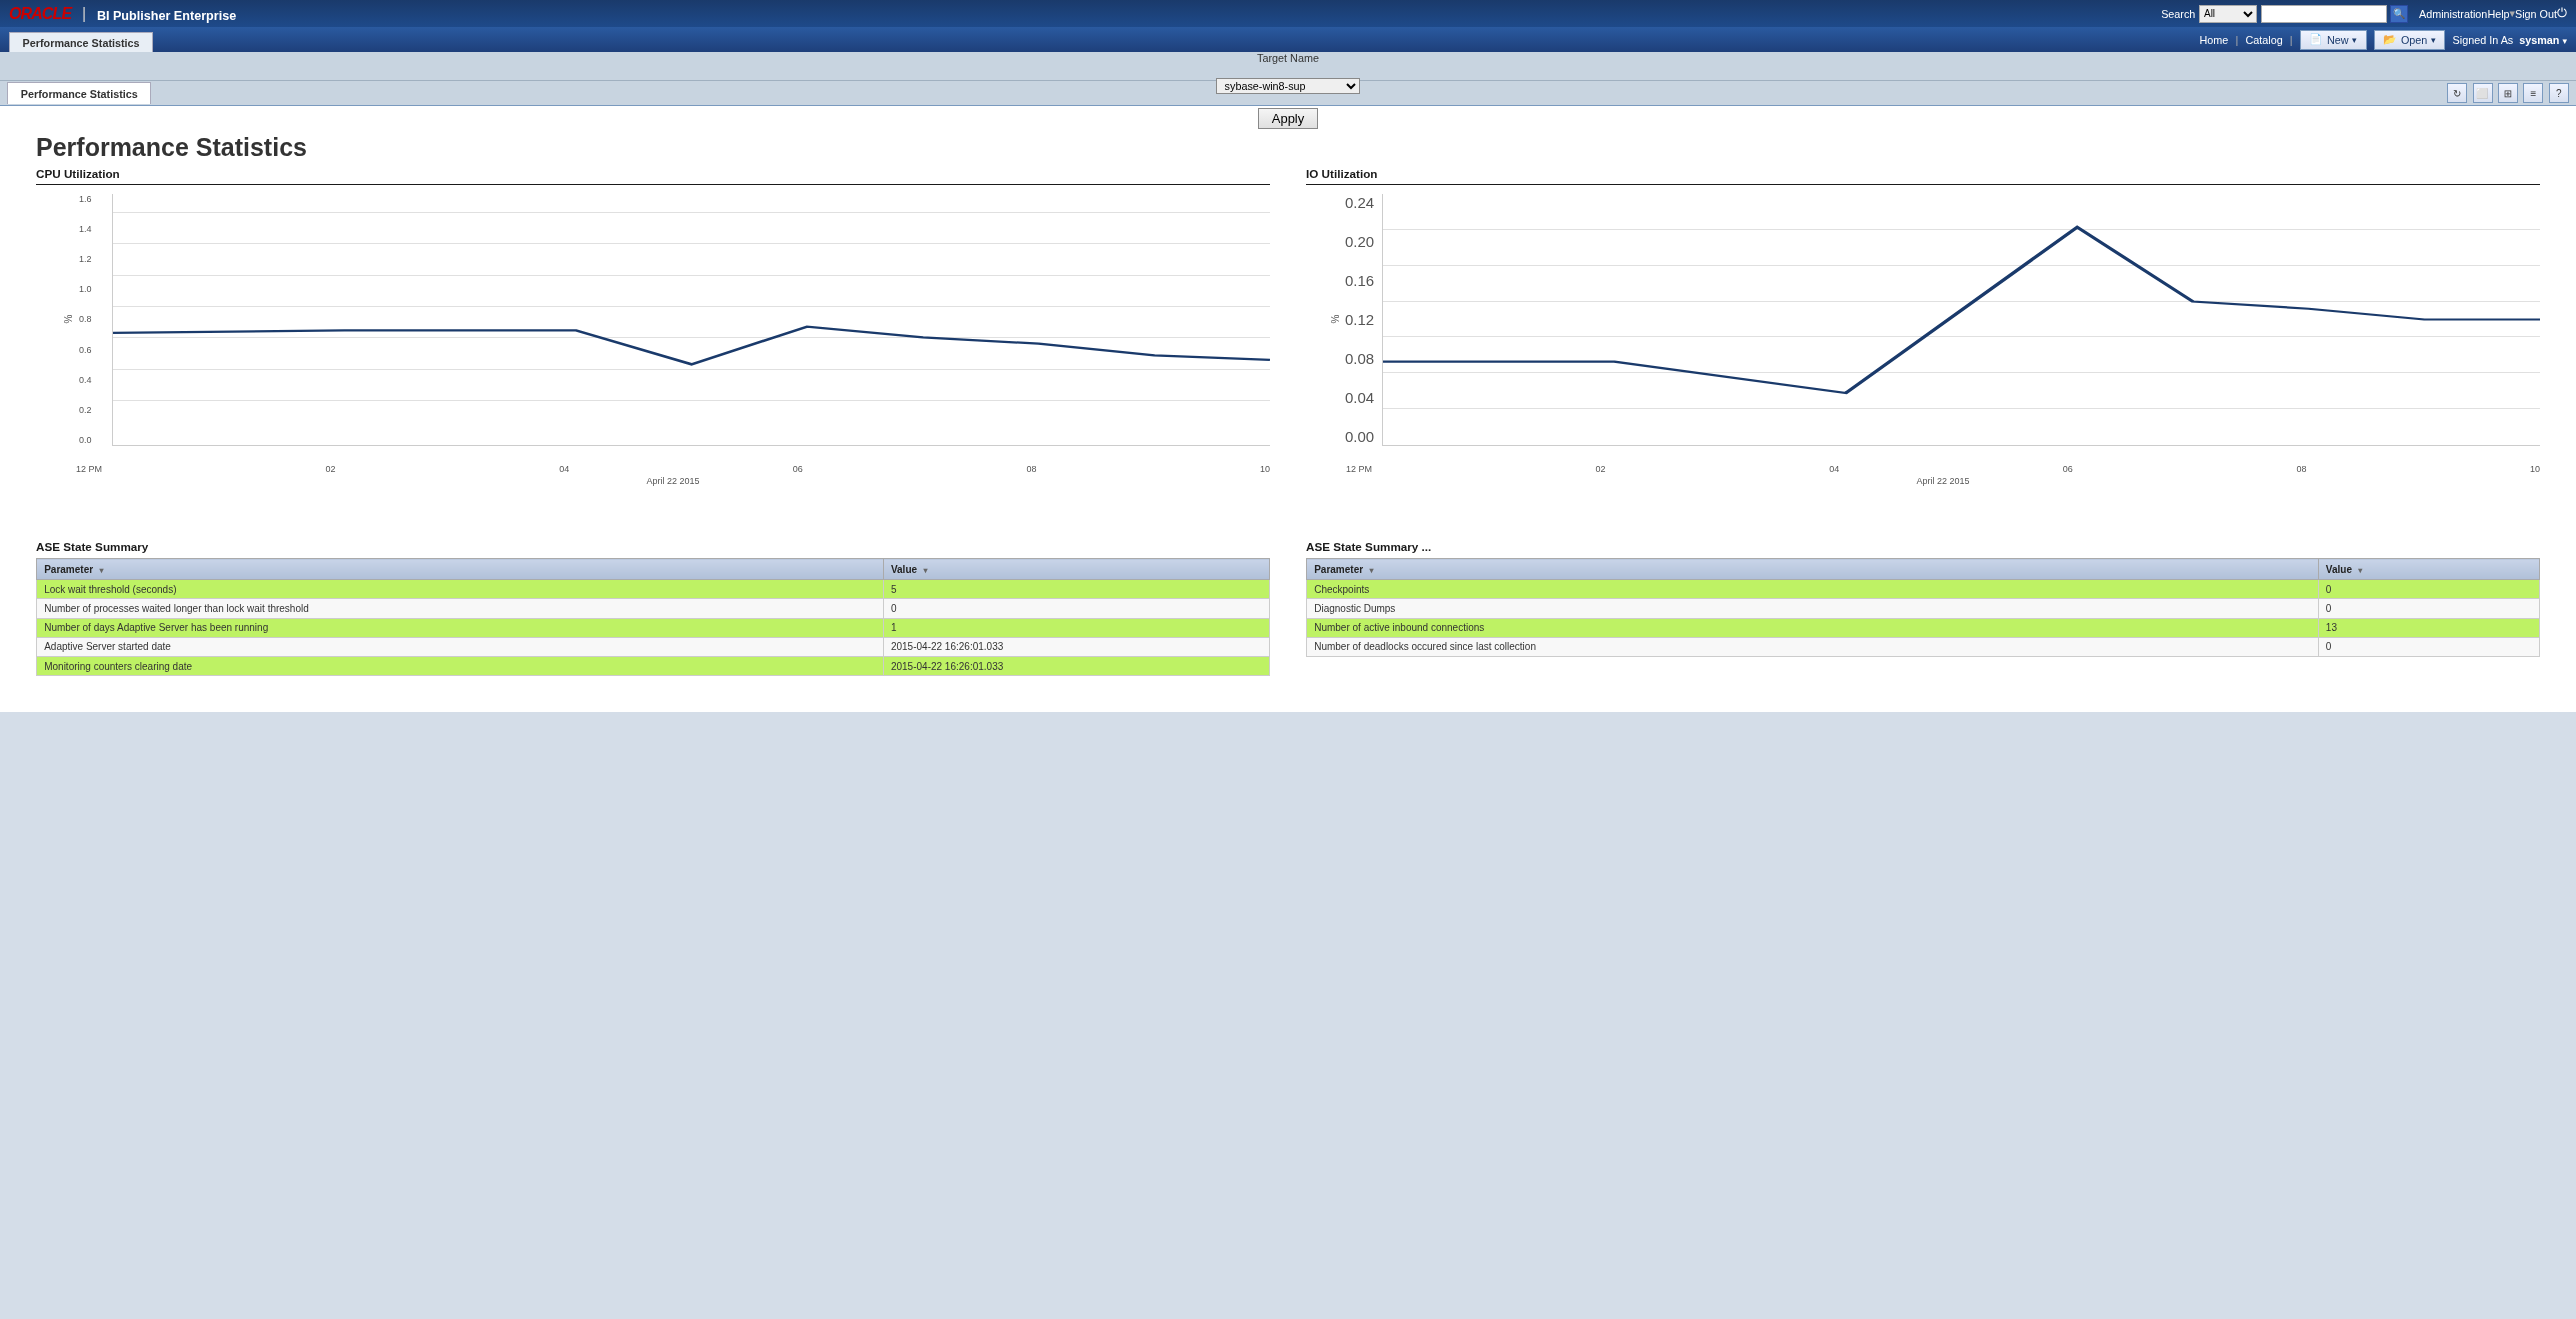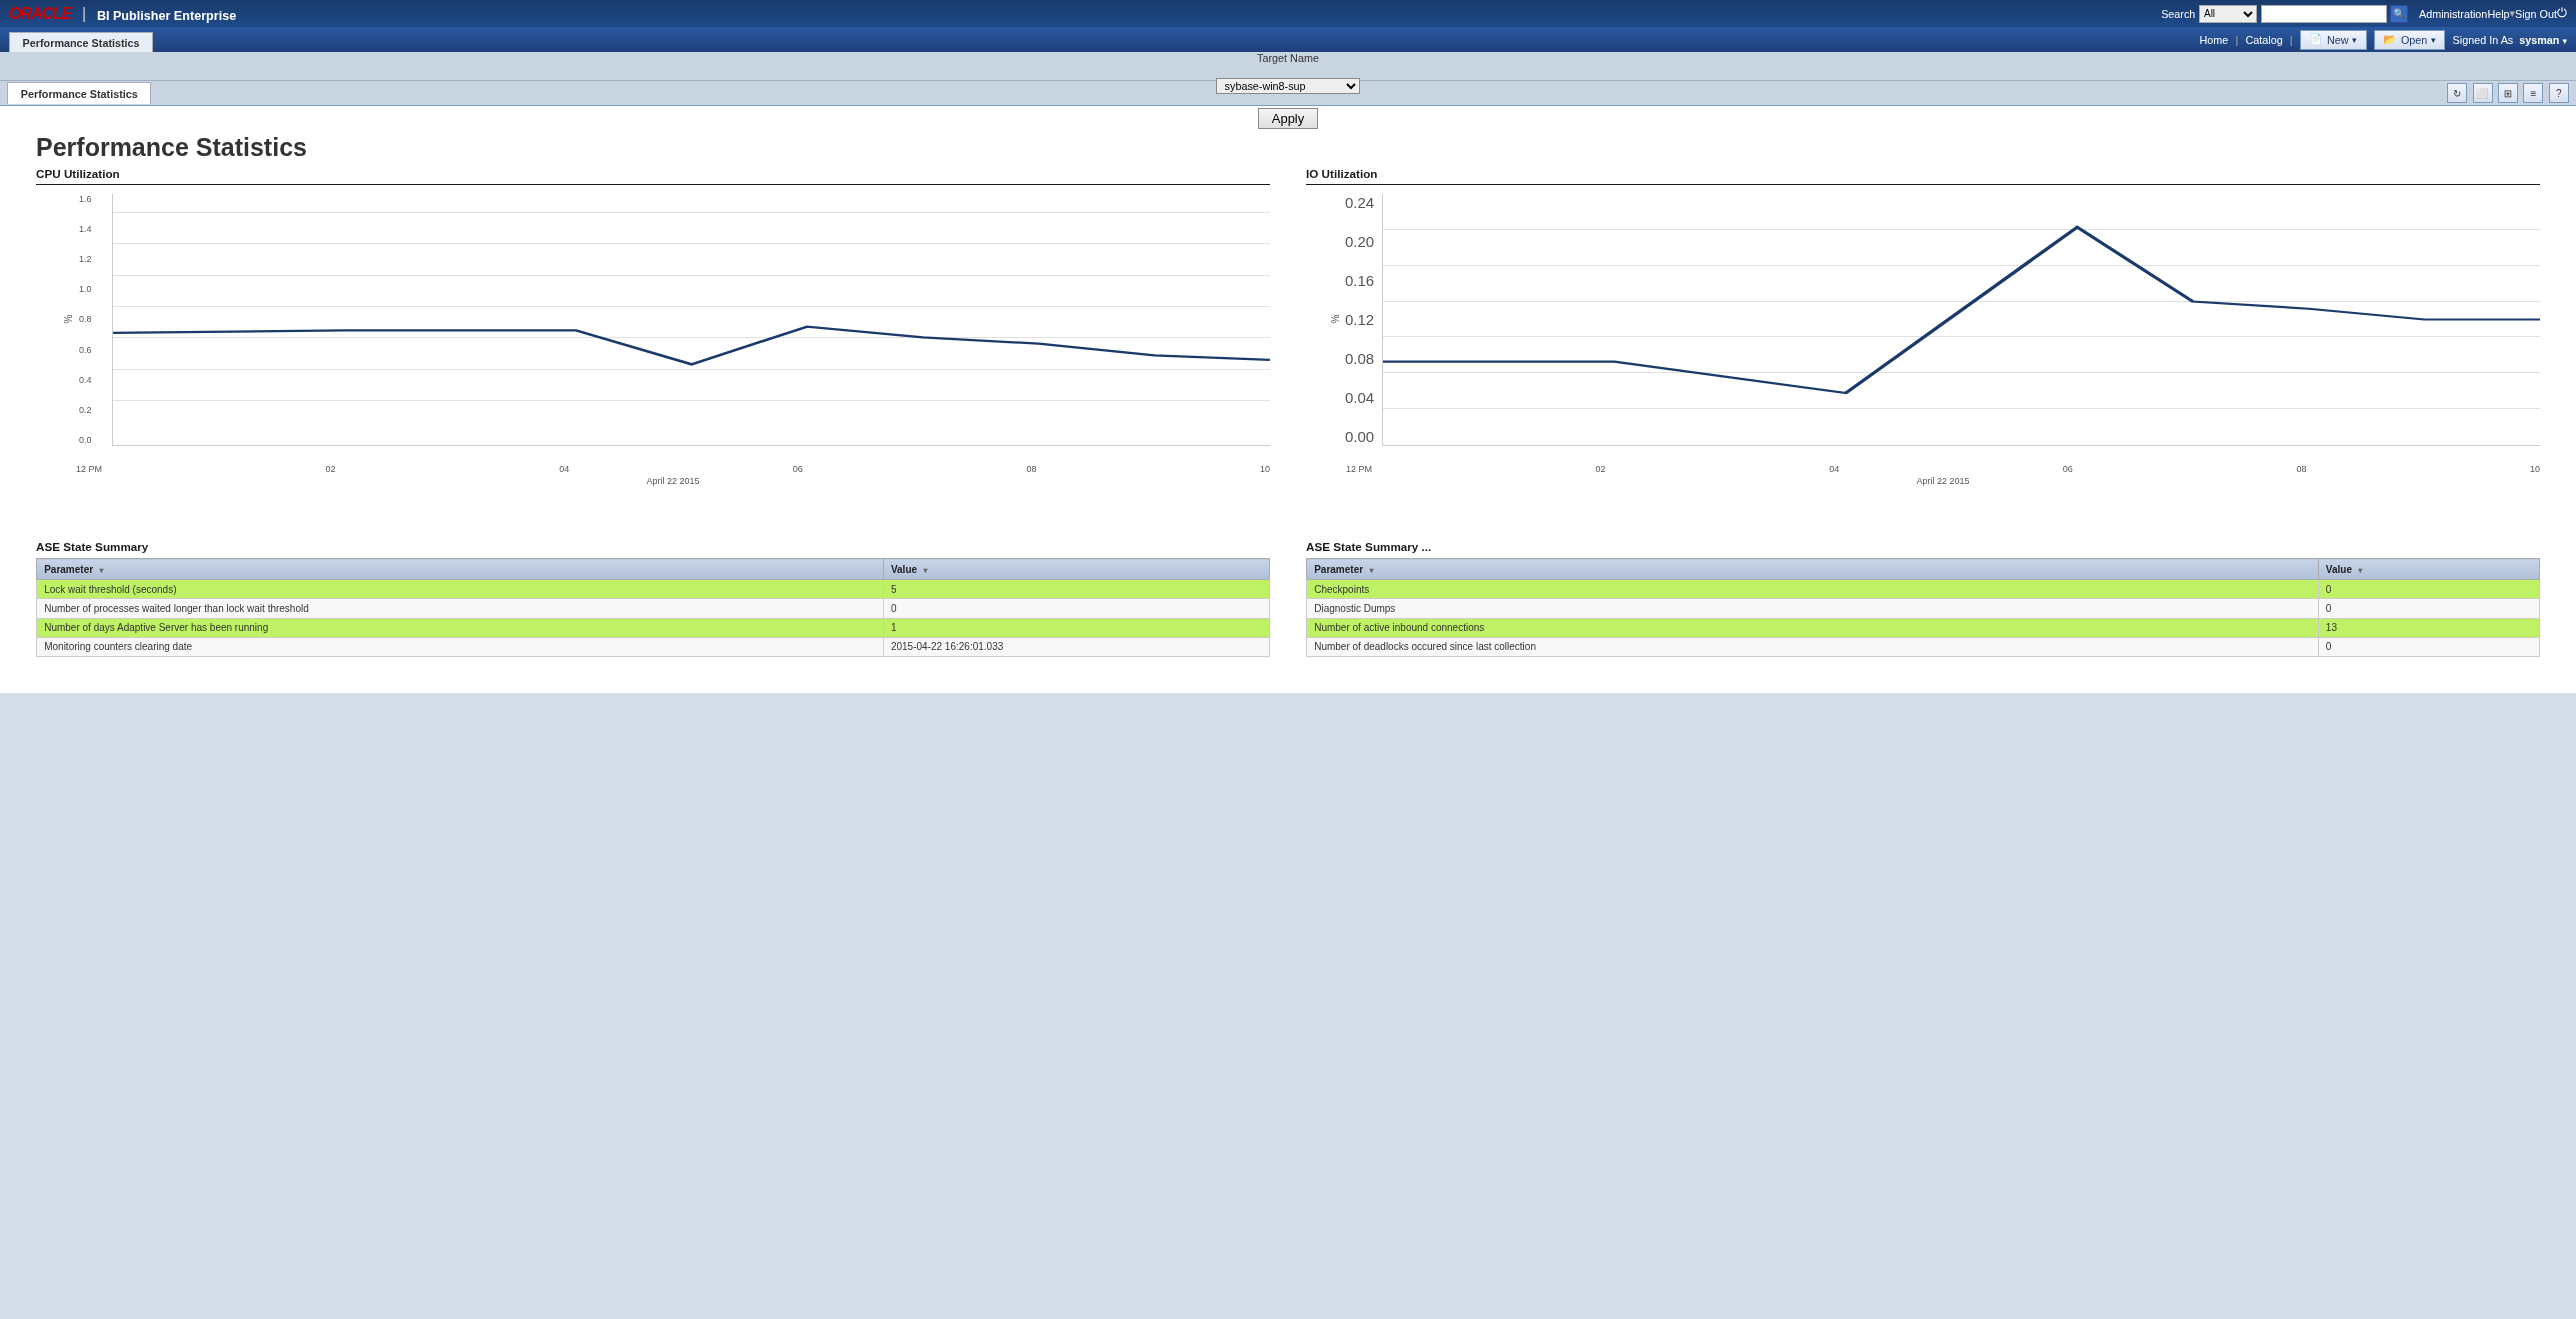--- a/index.html
+++ b/index.html
@@ -504,20 +504,24 @@
               </tr>
               <tr>
                 <td>Number of processes waited longer than lock wait threshold</td>
                 <td>0</td>
               </tr>
               <tr>
                 <td>Number of days Adaptive Server has been running</td>
                 <td>1</td>
               </tr>
               <tr>
+                <td>Adaptive Server started date</td>
+                <td>2015-04-22 16:26:01.033</td>
+              </tr>
+              <tr>
                 <td>Monitoring counters clearing date</td>
                 <td>2015-04-22 16:26:01.033</td>
               </tr>
             </tbody>
         </table>
       </div>
 
       <div class="table-section">
         <div class="table-title">ASE State Summary ...</div>
         <table class="data-table">

